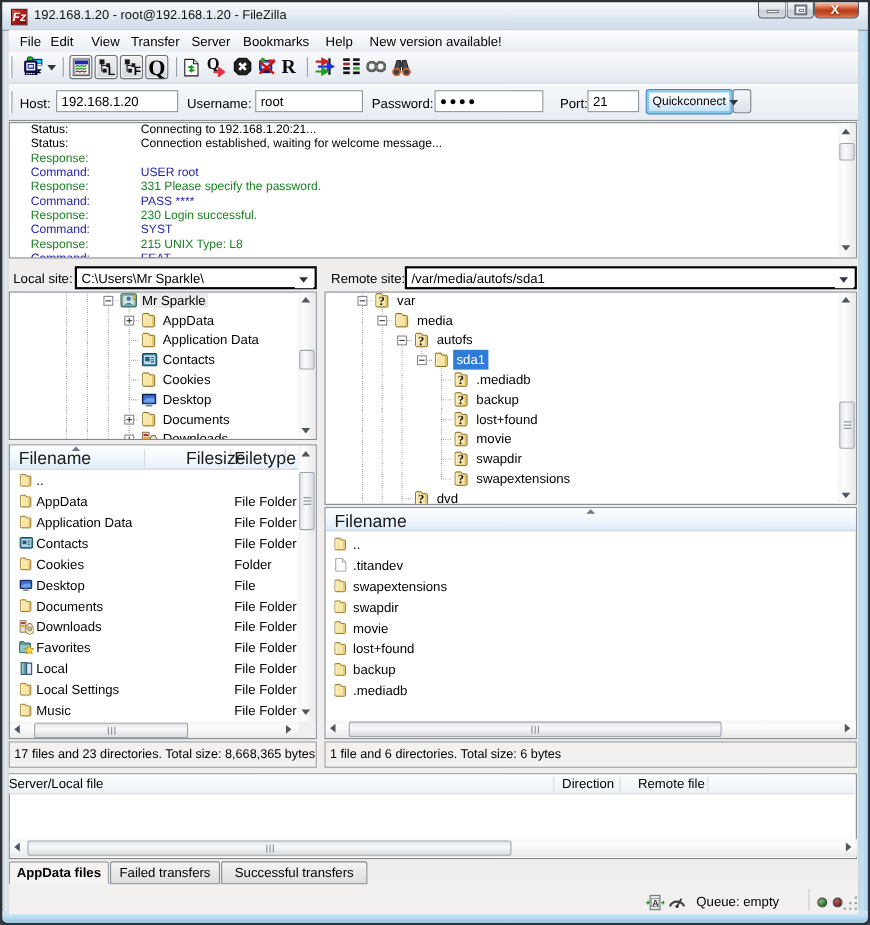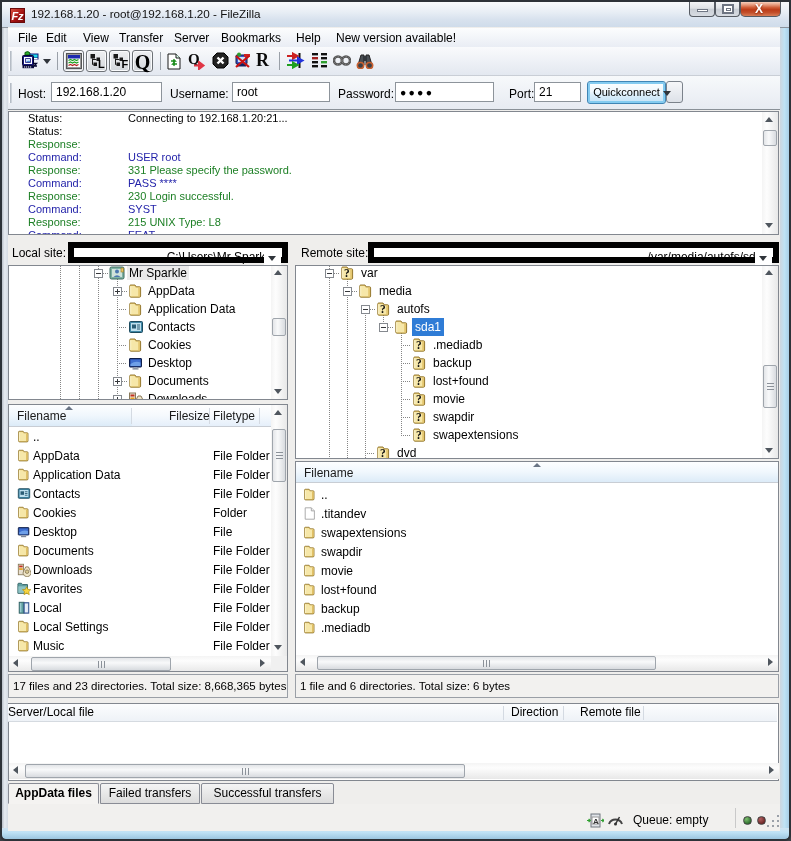--- a/index.html
+++ b/index.html
@@ -89,36 +89,36 @@
 .a-rt { border-top:4px solid transparent; border-bottom:4px solid transparent; border-left:5px solid #4f565e; left:5px; top:3px; }
 .thumbv { position:absolute; left:1px; width:14px; background:linear-gradient(90deg,#e3e5e8,#f8f9fa 40%,#d8dbdf);
   border:1px solid #9fa5ac; border-radius:2px; }
 .thumbh { position:absolute; top:1px; height:14px; background:linear-gradient(180deg,#e3e5e8,#f8f9fa 40%,#d8dbdf);
   border:1px solid #9fa5ac; border-radius:2px; }
 .gripv { position:absolute; left:3px; width:7px; height:1px; background:#8b9199; }
 .griph { position:absolute; top:3px; width:1px; height:7px; background:#8b9199; }
 
 
 .siterow-label { position:absolute; font-size:12px; color:#000; }
-.combo { position:absolute; height:21px; border:6px solid #000000; background:#fff; font-size:12px;
-  padding:2px 4px; line-height:15px;text-align:right; }
+.combo { position:absolute; height:21px; border:2px solid #000000; background:#fff; font-size:12px;
+  padding:2px 4px; line-height:15px; }
 .combo .dd { position:absolute; right:1px; top:1px; width:17px; height:17px; background:#fff; }
 
 
 .pane { position:absolute; background:#fff; border:1px solid #82878f; overflow:hidden; }
 .trow { position:absolute; font-size:12px; line-height:18px; height:18px; color:#000; white-space:nowrap; }
 .dotv { position:absolute; width:1px; background-image:linear-gradient(#858585 1px, transparent 1px); background-size:1px 2px; }
 .doth { position:absolute; height:1px; background-image:linear-gradient(90deg,#858585 1px, transparent 1px); background-size:2px 1px; }
 .expbox { position:absolute; width:9px; height:9px; border:1px solid #85898f; background:#fff; }
 .expbox .h { position:absolute; left:1px; top:3px; width:5px; height:1px; background:#36383c; }
 .expbox .v { position:absolute; left:3px; top:1px; width:1px; height:5px; background:#36383c; }
 
 
 .lhead { position:absolute; background:linear-gradient(180deg,#ffffff 0%,#f5f9fd 50%,#e5effa 100%);
-  border-bottom:1px solid #c8cdd4; font-size:12px; color:#1a1a1a; }
+  border-bottom:1px solid #c8cdd4; font-size:16px; color:#1a1a1a; }
 .hdiv { position:absolute; top:3px; width:1px; height:16px; background:#d4dae2; }
 .sortup { position:absolute; width:0; height:0; border-left:4px solid transparent; border-right:4px solid transparent;
   border-bottom:4px solid #6a7585; }
 
 .fitem { position:absolute; font-size:12px; line-height:19px; height:19px; color:#000; white-space:nowrap; }
 
 .statusrow { position:absolute; height:24px; background:#f2f1ef; border:1px solid #9a9fa6; font-size:11.5px;
   line-height:22px; color:#000; padding-left:4px; }
 
 
@@ -353,20 +353,21 @@
       <div class="arr a-dn" style="left:-4px;top:9px;border-top-color:#30353b"></div>
     </div>
 </div>
 <div id="log">
   <div class="lr" style="top:0px">
       <b class="c-st">Status:</b>
       <span class="c-st">Connecting to 192.168.1.20:21...</span>
     </div>
   <div class="lr" style="top:13px">
       <b class="c-st">Status:</b>
+      <span class="c-st">Connection established, waiting for welcome message...</span>
     </div>
   <div class="lr" style="top:26px">
       <b class="c-re">Response:</b>
     </div>
   <div class="lr" style="top:39px">
       <b class="c-cm">Command:</b>
       <span class="c-cm">USER root</span>
     </div>
   <div class="lr" style="top:52px">
       <b class="c-re">Response:</b>

